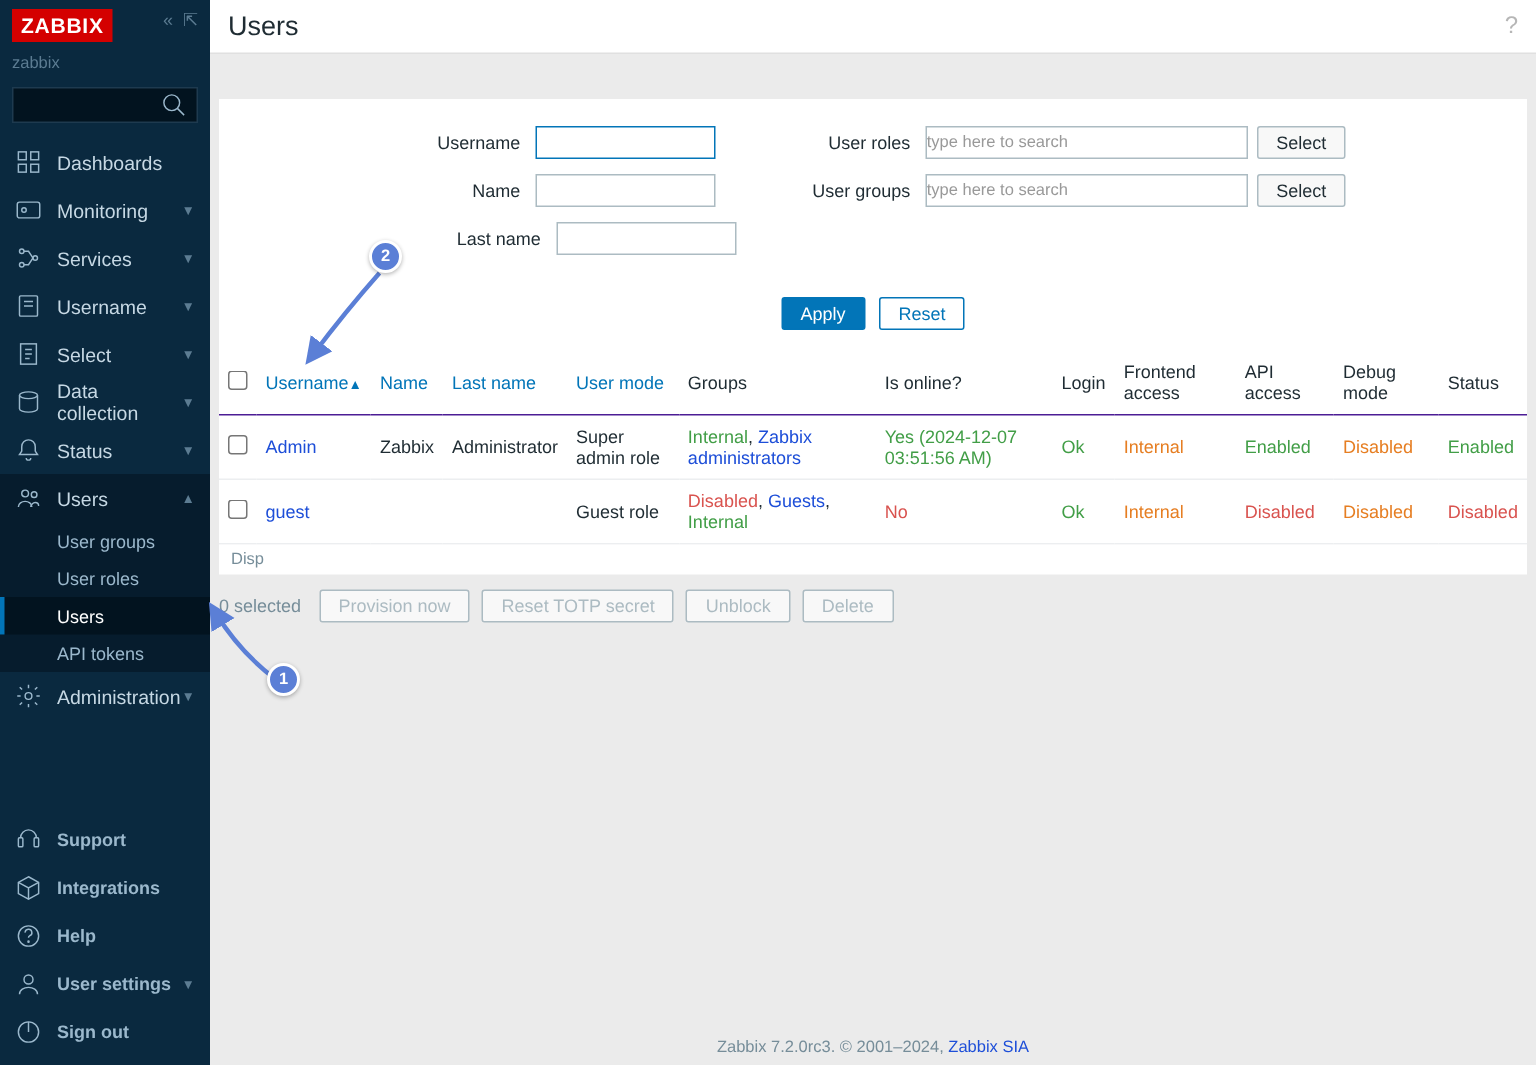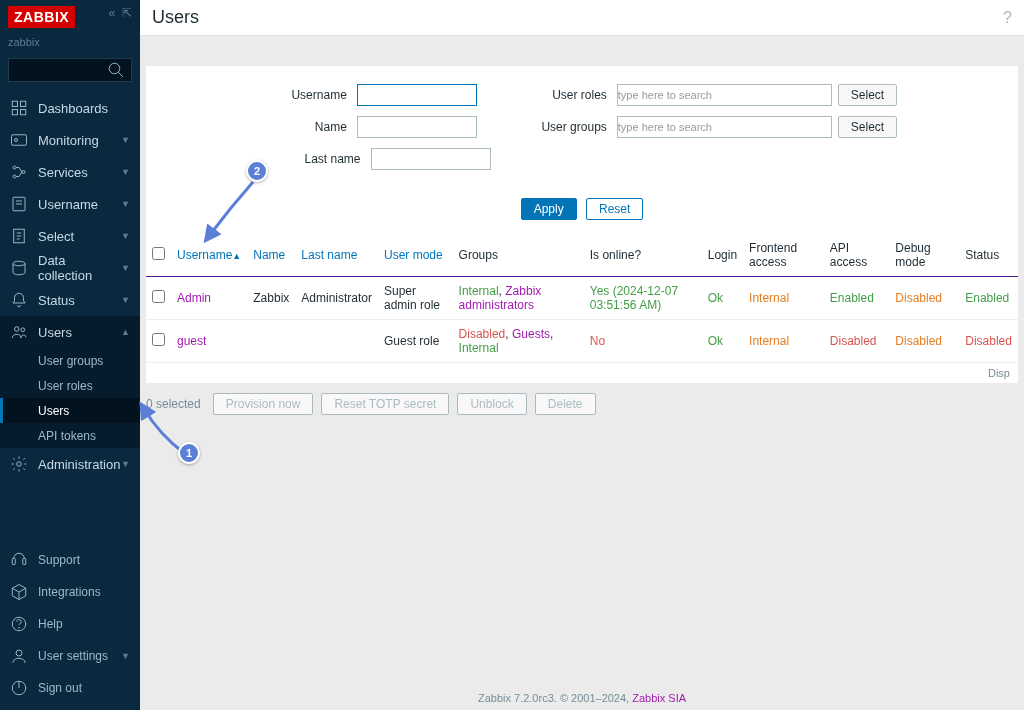--- a/index.html
+++ b/index.html
@@ -1,37 +1,37 @@
 <!DOCTYPE html>
 <html><head>
 <meta charset="utf-8">
 <style>
 * { box-sizing: border-box; margin: 0; padding: 0; }
 body { font-family: Arial, sans-serif; font-size: 12px; color: #1f2c33; background: #ebebeb; width: 1024px; height: 710px; overflow: hidden; position: relative; }
-a { color: #a21caf; text-decoration: none; cursor: pointer; }
+a { color: #1d4ed8; text-decoration: none; cursor: pointer; }
 
 .sidebar { position: absolute; left: 0; top: 0; width: 140px; height: 710px; background: #0a293f; color: #9bb8cc; display: flex; flex-direction: column; }
 .sidebar-header { padding: 6px 8px; }
 .logo { background: #d40000; color: #fff; font-weight: bold; font-size: 14px; padding: 3px 6px; display: inline-block; letter-spacing: 0.5px; }
 .collapse-icons { float: right; color: #5c7c92; font-size: 12px; }
 .server-name { color: #5c7c92; font-size: 11px; padding: 2px 8px 6px 8px; }
 .search-box { margin: 4px 8px 10px 8px; background: #02131f; border: 1px solid #1e3a4f; height: 24px; display: flex; align-items: center; justify-content: flex-end; padding: 0 6px; }
 .search-box svg { width: 14px; height: 14px; }
 
 .nav { flex: 1; overflow-y: auto; }
 .nav-item { display: flex; align-items: center; height: 32px; padding: 0 10px; cursor: pointer; color: #c6d8e4; font-size: 13px; }
 .nav-item.expanded { background: #061c2d; }
 .nav-item .icon { width: 18px; height: 18px; margin-right: 10px; display: flex; align-items: center; justify-content: center; }
 .nav-item .chev { margin-left: auto; font-size: 9px; color: #5c7c92; }
 .nav-sub { background: #061c2d; }
 .nav-sub-item { display: flex; align-items: center; height: 25px; padding-left: 38px; font-size: 12px; color: #9bb8cc; cursor: pointer; }
 .nav-sub-item.active { background: #02131f; color: #fff; border-left: 3px solid #0275b8; padding-left: 35px; }
 
 .nav-bottom { padding-bottom: 6px; }
-.nav-bottom .nav-item { height: 32px; font-size: 12px; color: #9bb8cc; }
+.nav-bottom .nav-item { height: 32px; font-size: 12px; color: #9bb8cc; font-weight: bold; }
 
 .main { position: absolute; left: 140px; top: 0; right: 0; height: 710px; display: flex; flex-direction: column; }
 .page-header { background: #fff; height: 36px; display: flex; align-items: center; padding: 0 12px; border-bottom: 1px solid #e0e0e0; }
 .page-title { font-size: 18px; color: #1f2c33; font-weight: normal; }
 .help-icon { margin-left: auto; color: #b6b6b6; font-size: 16px; }
 
 .content { flex: 1; padding: 0; overflow: hidden; }
 .filter-panel { background: #fff; margin: 30px 6px 0 6px; padding: 18px 0 14px 0; }
 .filter-row { display: flex; justify-content: center; gap: 40px; margin-bottom: 10px; }
 .filter-group { display: flex; align-items: center; }
@@ -47,21 +47,21 @@
 .filter-buttons { text-align: center; margin-top: 28px; }
 
 .data-table { width: calc(100% - 12px); margin: 0 6px; background: #fff; border-collapse: collapse; }
 .data-table th { text-align: left; font-weight: normal; padding: 7px 6px; border-bottom: 1px solid #4c1d95; font-size: 12px; }
 .data-table th.sortable { color: #0275b8; cursor: pointer; }
 .data-table td { padding: 7px 6px; border-bottom: 1px solid #eceef0; font-size: 12px; vertical-align: middle; }
 .chk { width: 13px; height: 13px; }
 .green { color: #429e47; }
 .red { color: #d9534f; }
 .orange { color: #e67e22; }
-.table-footer { text-align: right; padding: 4px 8px; font-size: 11px; color: #768d99; background: #fff; margin: 0 6px; }
+.table-footer { text-align: left; padding: 4px 8px; font-size: 11px; color: #768d99; background: #fff; margin: 0 6px; }
 
 .action-bar { padding: 10px 6px; display: flex; align-items: center; gap: 8px; }
 .selected-count { color: #768d99; font-size: 12px; margin-right: 4px; }
 
 .page-footer { position: absolute; bottom: 6px; left: 140px; right: 0; text-align: center; font-size: 11px; color: #768d99; }
 
 .annotation { position: absolute; z-index: 100; width: 22px; height: 22px; border-radius: 50%; background: #5b7fd6; border: 2px solid #fff; color: #fff; display: flex; align-items: center; justify-content: center; font-size: 11px; font-weight: bold; box-shadow: 0 1px 3px rgba(0,0,0,0.3); }
 .arrow { position: absolute; z-index: 99; }
 .arrow svg { overflow: visible; }
 

